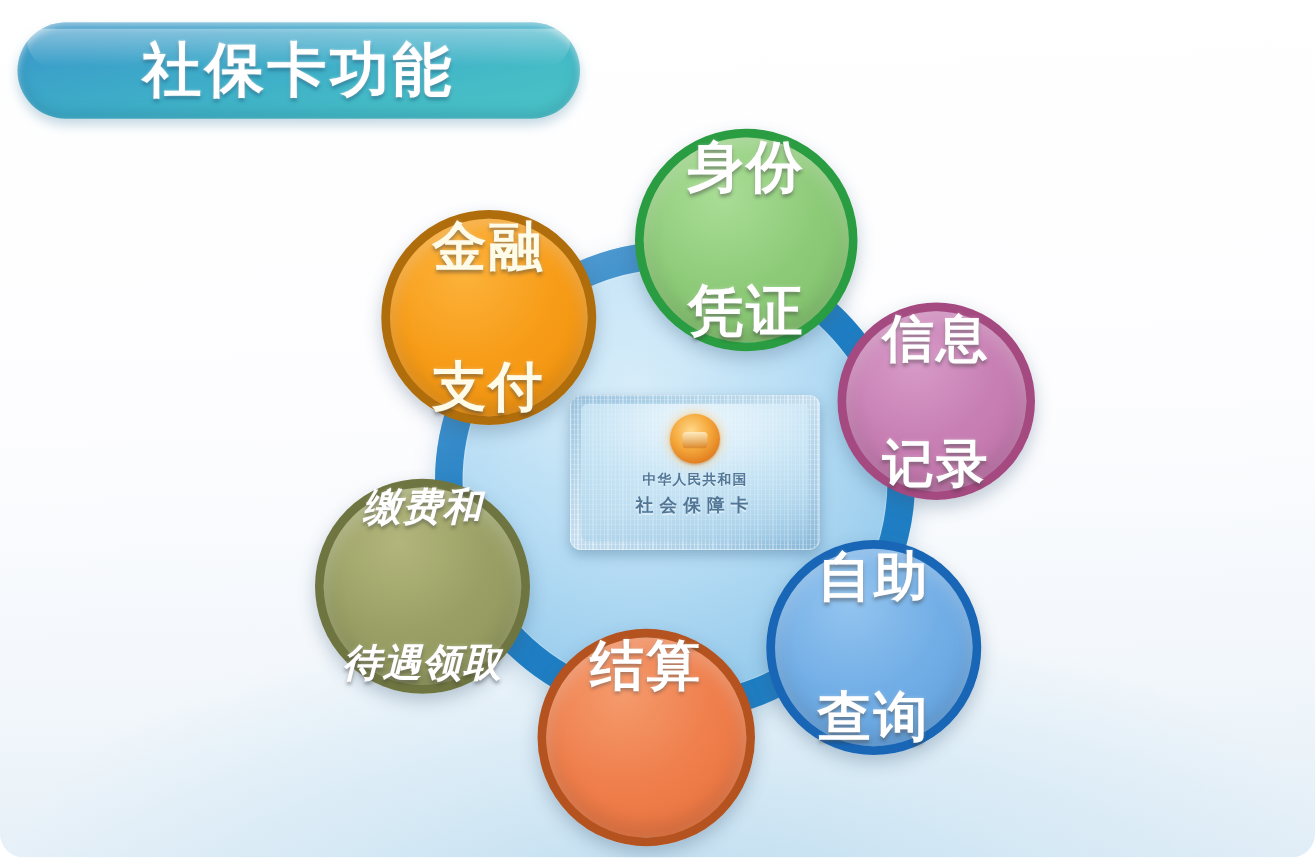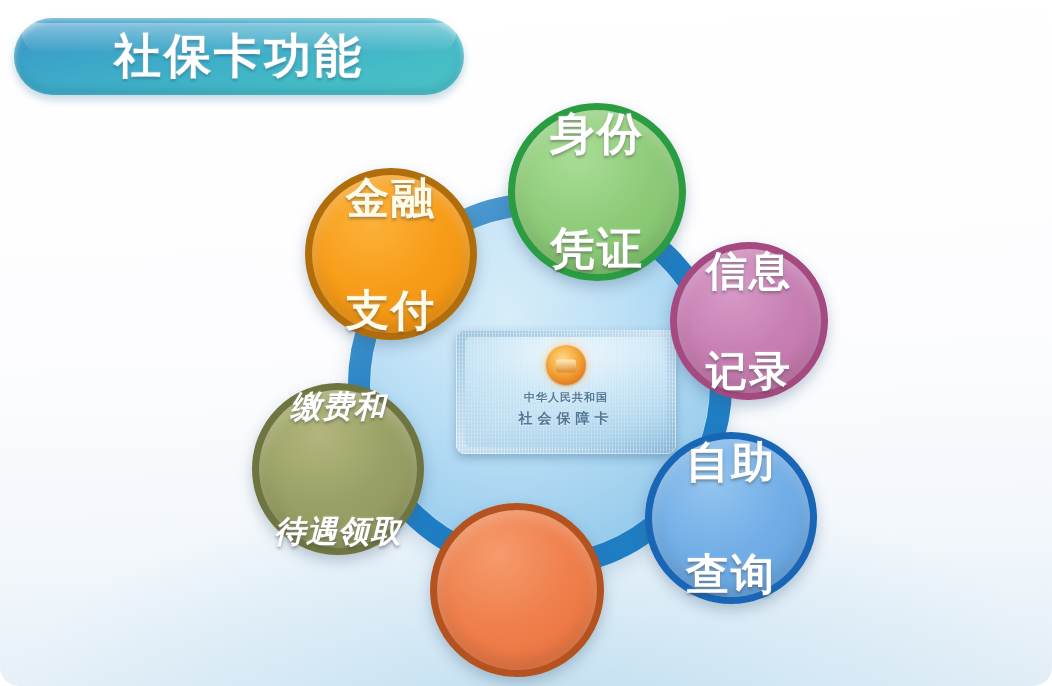--- a/index.html
+++ b/index.html
@@ -55,21 +55,21 @@
   }
   #ring-band::after{
     content:"";position:absolute;left:-22px;top:-22px;right:-22px;bottom:-22px;
     border-radius:50%;
     background:linear-gradient(150deg,rgba(255,255,255,0.30) 0%,rgba(255,255,255,0) 42%);
     pointer-events:none;
   }
 
   
   #ssc-card{
-    position:absolute;left:456px;top:330px;width:220px;height:124px;
+    position:absolute;left:456px;top:316px;width:200px;height:124px;
     border-radius:9px;
     background:linear-gradient(150deg,#a9cfe8 0%,#bedff1 22%,#d7ecf8 48%,#b9dbf0 78%,#8fbedd 100%);
     box-shadow:0 4px 10px rgba(40,85,125,0.35), inset 0 0 0 1px rgba(255,255,255,0.45);
     overflow:hidden;
   }
   #ssc-guilloche{
     position:absolute;inset:0;
     background:
       repeating-linear-gradient(90deg, rgba(255,255,255,0.30) 0 1px, rgba(70,120,165,0.10) 1px 3px),
       repeating-linear-gradient(0deg, rgba(255,255,255,0.18) 0 1px, rgba(70,120,165,0.07) 1px 4px);
@@ -112,21 +112,21 @@
     text-shadow:0 2px 3px rgba(40,40,40,0.42), 0 0 3px rgba(255,255,255,0.35);
   }
   .b-identity{left:508px;top:103px;width:178px;height:178px;
     background:radial-gradient(circle at 38% 28%, #a9dd96 0%, #8ecb79 48%, #7bbd67 100%);
     border:7px solid #2a9c41;}
   .b-identity .line{font-size:45px;letter-spacing:2px;}
   .b-info{left:670px;top:242px;width:158px;height:158px;
     background:radial-gradient(circle at 38% 28%, #d79ac8 0%, #c880b4 46%, #bd6ea5 100%);
     border:7px solid #a44a81;}
   .b-info .line{font-size:41px;letter-spacing:2px;}
-  .b-selfquery{left:645px;top:432px;width:172px;height:172px;
+  .b-selfquery{left:613px;top:432px;width:172px;height:172px;
     background:radial-gradient(circle at 38% 28%, #93c4ef 0%, #72aee6 48%, #5e9edd 100%);
     border:7px solid #1866b5;}
   .b-selfquery .line{font-size:43px;letter-spacing:2px;}
   .b-medical{left:430px;top:503px;width:174px;height:174px;
     background:radial-gradient(circle at 38% 28%, #f59a6c 0%, #ef7f4c 48%, #e56f3b 100%);
     border:7px solid #b4531f;}
   .b-medical .line{font-size:43px;letter-spacing:2px;}
   .b-payment{left:252px;top:383px;width:172px;height:172px;
     background:radial-gradient(circle at 38% 28%, #b2b67c 0%, #9aa065 48%, #8d9359 100%);
     border:7px solid #6f7540;font-style:italic;}
@@ -167,20 +167,21 @@
     <div class="line">信息</div>
     <div class="line">记录</div>
   </div>
 
   <div class="bubble b-selfquery">
     <div class="line">自助</div>
     <div class="line">查询</div>
   </div>
 
   <div class="bubble b-medical">
+    <div class="line">结算</div>
   </div>
 
   <div class="bubble b-payment">
     <div class="line">缴费和</div>
     <div class="line">待遇领取</div>
   </div>
 
   <div class="bubble b-finance">
     <div class="line">金融</div>
     <div class="line">支付</div>

